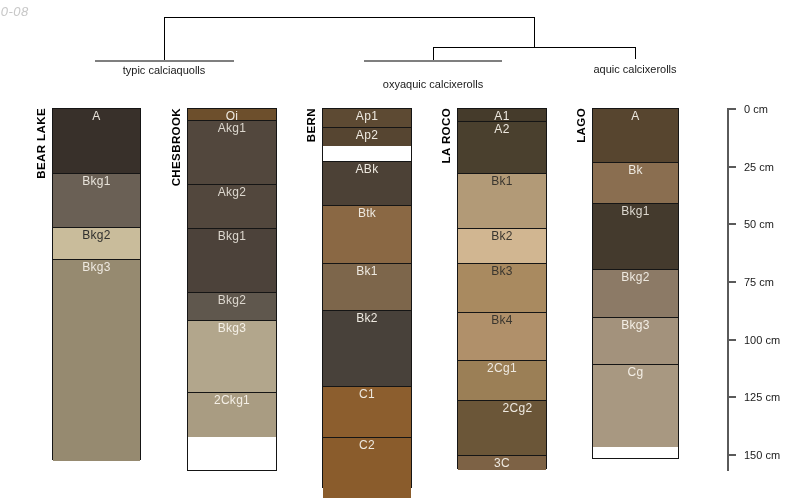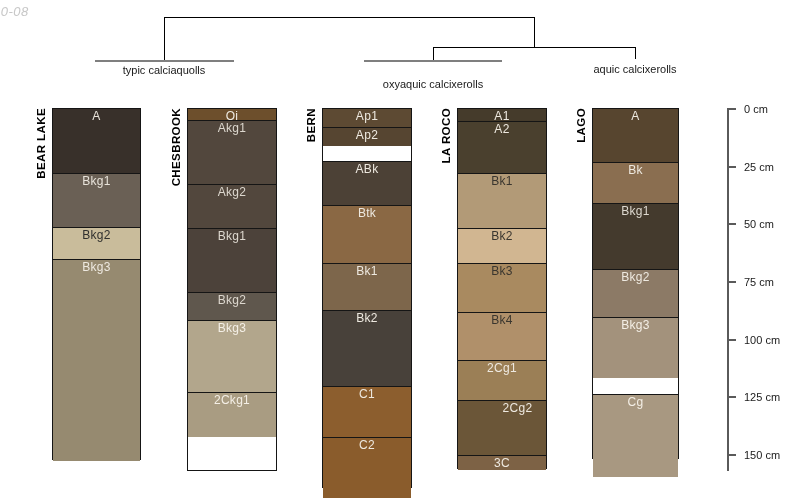--- a/index.html
+++ b/index.html
@@ -145,21 +145,21 @@
         </div>
         <div class="horizon inner" style="top: 93.6px; height: 67.4px; background: rgb(68, 58, 45);">
           <span style="color: rgb(221, 216, 207);">Bkg1</span>
         </div>
         <div class="horizon inner" style="top: 159.6px; height: 49.4px; background: rgb(140, 122, 102);">
           <span style="color: rgb(238, 233, 224);">Bkg2</span>
         </div>
         <div class="horizon inner" style="top: 207.6px; height: 61.4px; background: rgb(163, 146, 124);">
           <span style="color: rgb(244, 239, 230);">Bkg3</span>
         </div>
-        <div class="horizon inner" style="top: 285px; height: 83.4px; background: rgb(168, 152, 129);">
+        <div class="horizon inner" style="top: 255px; height: 83.4px; background: rgb(168, 152, 129);">
           <span style="color: rgb(244, 239, 230);">Cg</span>
         </div>
       </div>
     </div>
   <div id="axis">
       <div class="axis-line" style="left: 727px; top: 109px; height: 362px;"></div>
       <div class="tick" style="left: 727px; top: 108.2px;"></div>
       <div class="tick-label" style="left: 744px; top: 109px;">0 cm</div>
       <div class="tick" style="left: 727px; top: 166.2px;"></div>
       <div class="tick-label" style="left: 744px; top: 167px;">25 cm</div>

